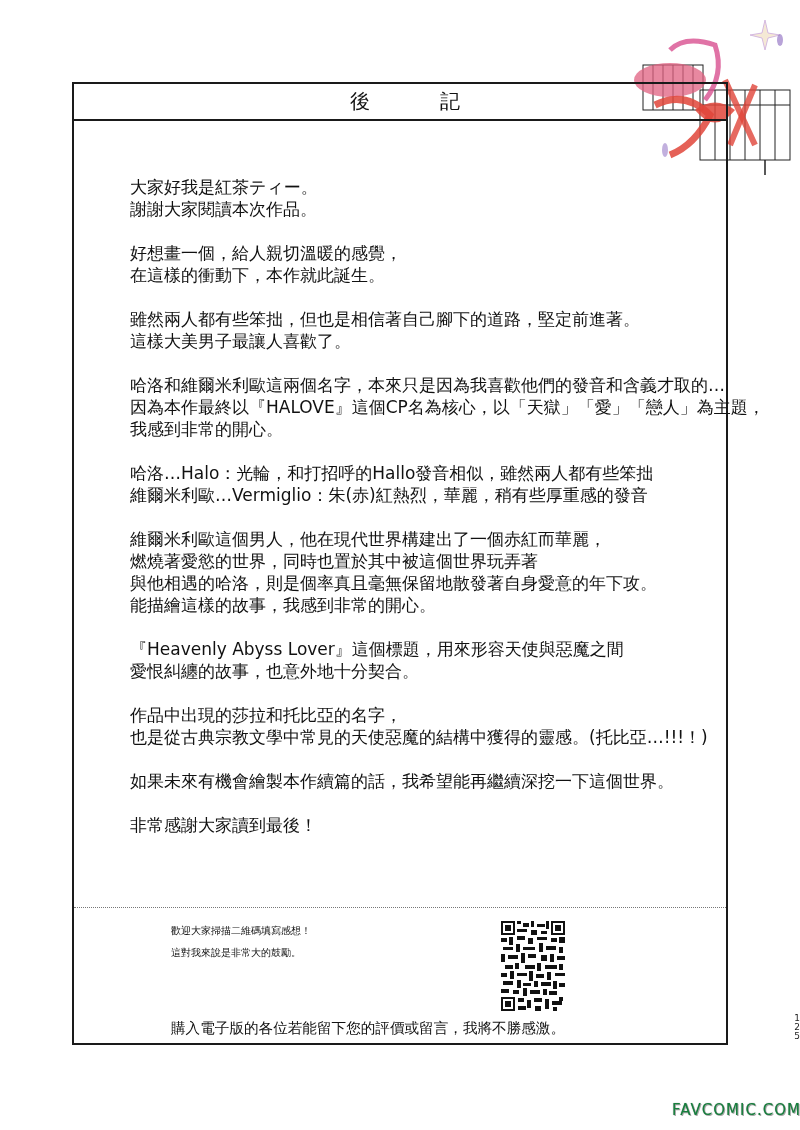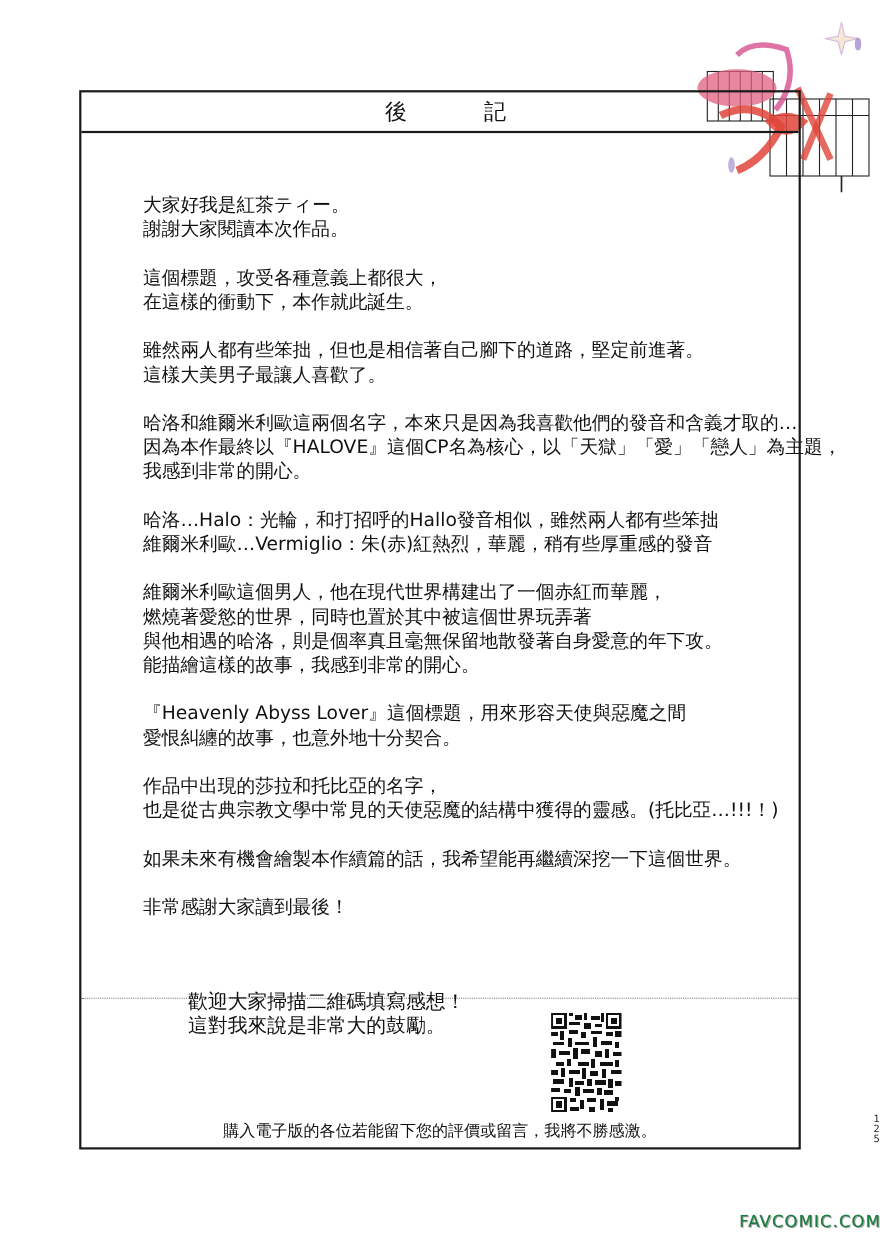--- a/index.html
+++ b/index.html
@@ -7,23 +7,23 @@
          font-family: "DejaVu Sans", sans-serif; color:#111; }
   .frame { position:absolute; left:72px; top:82px; width:656px; height:963px;
            border:2px solid #1a1a1a; box-sizing:border-box; }
   .header { position:absolute; left:0; top:0; right:0; height:35px;
             border-bottom:2px solid #1a1a1a; display:flex; align-items:center; justify-content:center; }
   .title { font-size:20px; letter-spacing:0; display:flex; gap:70px; margin-left:10px; }
   .body-text { position:absolute; left:56px; top:92px; width:610px; font-size:17px; line-height:22px; }
   .para { margin:0 0 22px 0; }
   .line { display:block; white-space:nowrap; }
   .divider { position:absolute; left:0; right:0; top:823px; border-top:1.5px dotted #777; }
-  .footer-msg { position:absolute; left:97px; top:816px; font-size:18px; line-height:22px; }
+  .footer-msg { position:absolute; left:97px; top:836px; font-size:10px; line-height:22px; }
   .qr { position:absolute; left:427px; top:837px; width:64px; height:90px; }
-  .footer-bottom { position:absolute; left:97px; top:935px; font-size:14.6px; white-space:nowrap;margin-left:32px; }
+  .footer-bottom { position:absolute; left:97px; top:935px; font-size:14.6px; white-space:nowrap; }
   .page-num { position:absolute; left:793px; top:1014px; font-size:9px; line-height:9px; width:8px; text-align:center; color:#222; }
   .watermark { position:absolute; left:672px; top:1101px; font-size:15px; letter-spacing:1px; color:#15803d;
                text-shadow: 0 0 1px #888, 1px 1px 0 #aaa; font-family:"DejaVu Sans", sans-serif; }
   .logo { position:absolute; left:625px; top:5px; width:170px; height:170px; }
 </style>
 </head>
 <body>
 
 <div class="logo">
   <svg width="170" height="170" viewBox="0 0 170 170">
@@ -62,21 +62,21 @@
       <span>記</span>
     </div>
   </div>
 
   <div class="body-text">
     <p class="para">
       <span class="line">大家好我是紅茶ティー。</span>
       <span class="line">謝謝大家閱讀本次作品。</span>
     </p>
     <p class="para">
-      <span class="line">這個標題，攻受各種意義上都很大，</span>
+      <span class="line">好想畫一個，給人親切溫暖的感覺，</span>
       <span class="line">在這樣的衝動下，本作就此誕生。</span>
     </p>
     <p class="para">
       <span class="line">雖然兩人都有些笨拙，但也是相信著自己腳下的道路，堅定前進著。</span>
       <span class="line">這樣大美男子最讓人喜歡了。</span>
     </p>
     <p class="para">
       <span class="line">哈洛和維爾米利歐這兩個名字，本來只是因為我喜歡他們的發音和含義才取的…</span>
       <span class="line">因為本作最終以『HALOVE』這個CP名為核心，以「天獄」「愛」「戀人」為主題，</span>
       <span class="line">我感到非常的開心。</span>

